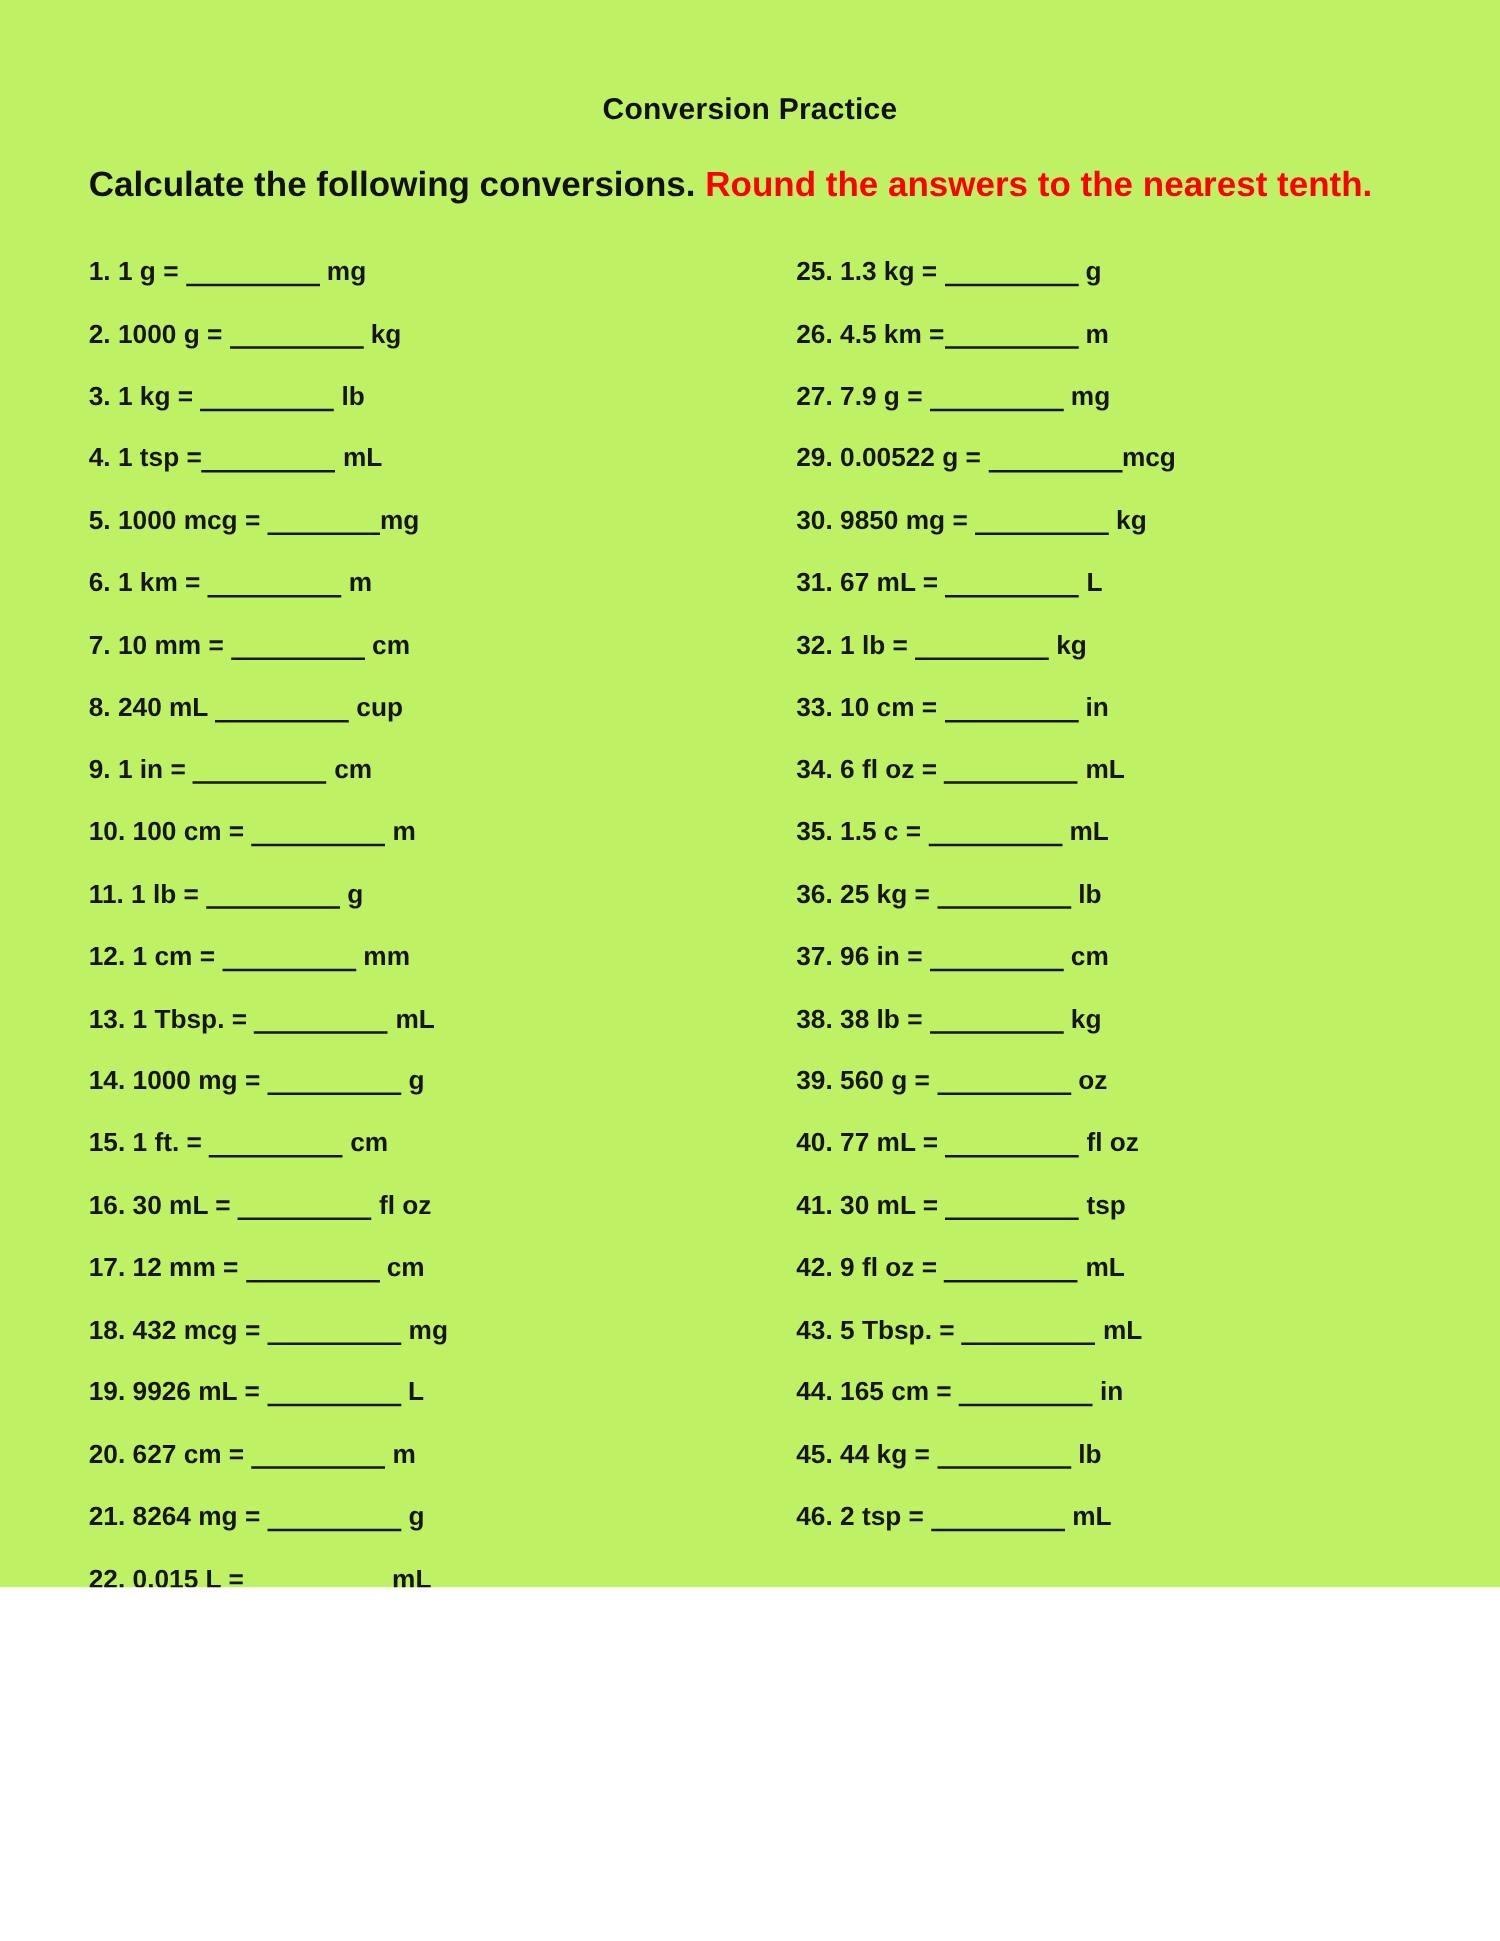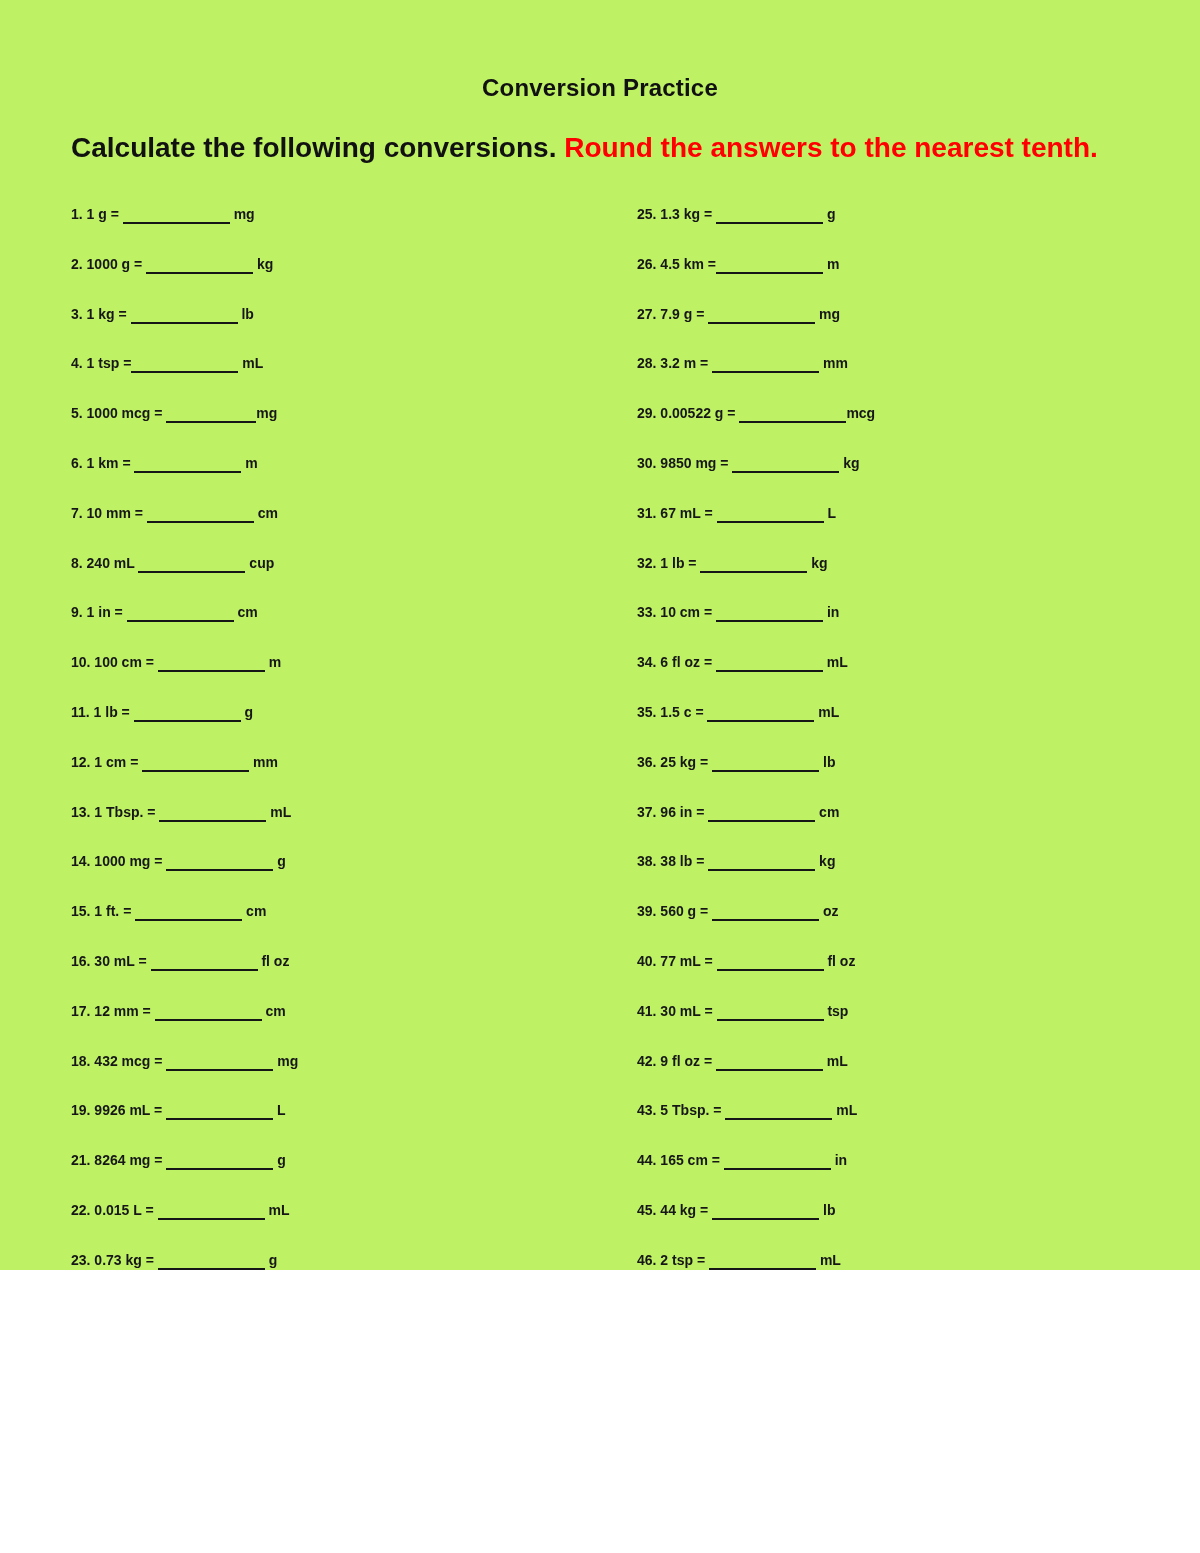--- a/index.html
+++ b/index.html
@@ -37,21 +37,21 @@
     position: absolute;
     top: 206px;
     left: 71px;
     display: flex;
   }
   .col { display: block; }
   .col-left  { width: 566px; }
   .col-right { width: 560px; }
   .item {
     height: 49.8px;
-    font-size: 14px;
+    font-size: 21px;
     font-weight: 600;
     white-space: pre;
     color: #161616;
   }
   .blank {
     display: inline-block;
     width: 107px;
     height: 1em;
     border-bottom: 2px solid #161616;
     vertical-align: -5px;
@@ -80,29 +80,29 @@
         <div class="item"><span>10.</span><span> 100 cm = </span><span class="blank"></span><span> m</span></div>
         <div class="item"><span>11.</span><span> 1 lb = </span><span class="blank"></span><span> g</span></div>
         <div class="item"><span>12.</span><span> 1 cm = </span><span class="blank"></span><span> mm</span></div>
         <div class="item"><span>13.</span><span> 1 Tbsp. = </span><span class="blank"></span><span> mL</span></div>
         <div class="item"><span>14.</span><span> 1000 mg = </span><span class="blank"></span><span> g</span></div>
         <div class="item"><span>15.</span><span> 1 ft. = </span><span class="blank"></span><span> cm</span></div>
         <div class="item"><span>16.</span><span> 30 mL = </span><span class="blank"></span><span> fl oz</span></div>
         <div class="item"><span>17.</span><span> 12 mm = </span><span class="blank"></span><span> cm</span></div>
         <div class="item"><span>18.</span><span> 432 mcg = </span><span class="blank"></span><span> mg</span></div>
         <div class="item"><span>19.</span><span> 9926 mL = </span><span class="blank"></span><span> L</span></div>
+        <div class="item"><span>20.</span><span> 627 cm = </span><span class="blank"></span><span> m</span></div>
         <div class="item"><span>21.</span><span> 8264 mg = </span><span class="blank"></span><span> g</span></div>
         <div class="item"><span>22.</span><span> 0.015 L = </span><span class="blank"></span><span> mL</span></div>
         <div class="item"><span>23.</span><span> 0.73 kg = </span><span class="blank"></span><span> g</span></div>
       </div>
     <div class="col col-right" id="col-right">
         <div class="item"><span>25.</span><span> 1.3 kg = </span><span class="blank"></span><span> g</span></div>
         <div class="item"><span>26.</span><span> 4.5 km =</span><span class="blank"></span><span> m</span></div>
         <div class="item"><span>27.</span><span> 7.9 g = </span><span class="blank"></span><span> mg</span></div>
-        <div class="item"><span>28.</span><span> 3.2 m = </span><span class="blank"></span><span> mm</span></div>
         <div class="item"><span>29.</span><span> 0.00522 g = </span><span class="blank"></span><span>mcg</span></div>
         <div class="item"><span>30.</span><span> 9850 mg = </span><span class="blank"></span><span> kg</span></div>
         <div class="item"><span>31.</span><span> 67 mL = </span><span class="blank"></span><span> L</span></div>
         <div class="item"><span>32.</span><span> 1 lb = </span><span class="blank"></span><span> kg</span></div>
         <div class="item"><span>33.</span><span> 10 cm = </span><span class="blank"></span><span> in</span></div>
         <div class="item"><span>34.</span><span> 6 fl oz = </span><span class="blank"></span><span> mL</span></div>
         <div class="item"><span>35.</span><span> 1.5 c = </span><span class="blank"></span><span> mL</span></div>
         <div class="item"><span>36.</span><span> 25 kg = </span><span class="blank"></span><span> lb</span></div>
         <div class="item"><span>37.</span><span> 96 in = </span><span class="blank"></span><span> cm</span></div>
         <div class="item"><span>38.</span><span> 38 lb = </span><span class="blank"></span><span> kg</span></div>

